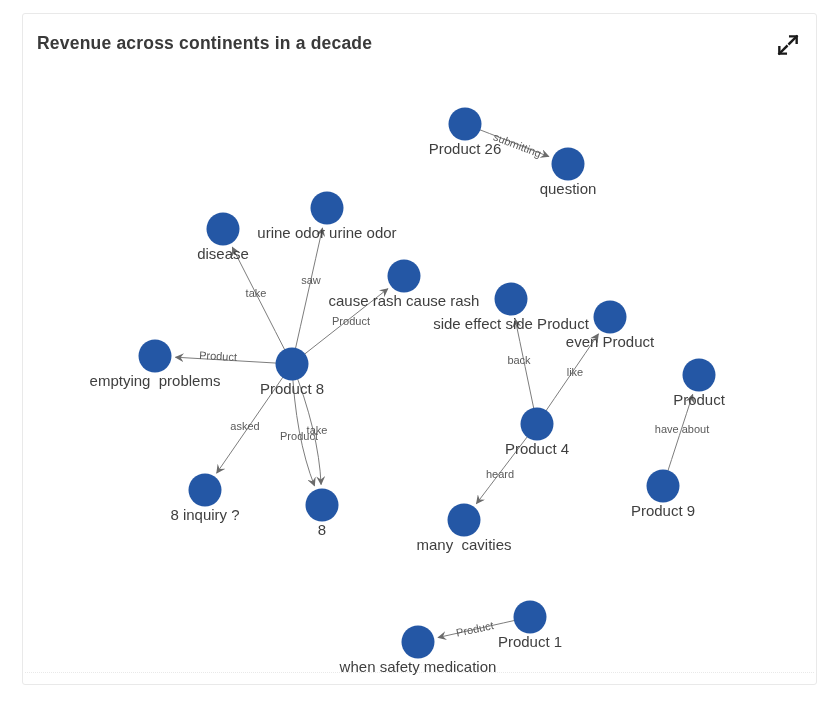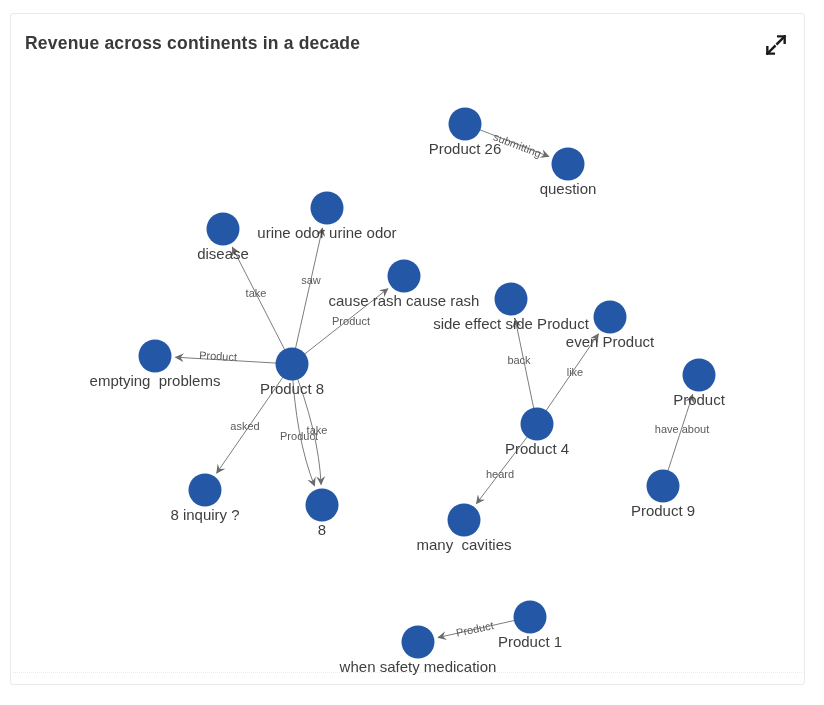--- a/index.html
+++ b/index.html
@@ -1,21 +1,21 @@
 <!DOCTYPE html>
 <html><head>
 <meta charset="utf-8">
 <style>
   html,body{margin:0;padding:0;}
   body{
     width:824px;height:705px;position:relative;background:#ffffff;
     font-family:"Liberation Sans", sans-serif;overflow:hidden;
   }
   .card{
-    position:absolute;left:10px;top:13px;width:793px;height:670px;
+    position:absolute;left:22px;top:13px;width:793px;height:670px;
     background:#ffffff;border:1px solid #e9e9e9;border-radius:3px;
   }
   .card-title{
     position:absolute;left:14px;top:19px;
     font-size:17.5px;font-weight:600;color:#3a3a3a;letter-spacing:.2px;
   }
   .expand-btn{
     position:absolute;right:13px;top:17px;width:28px;height:28px;
     background:transparent;border:none;padding:0;cursor:pointer;
   }

